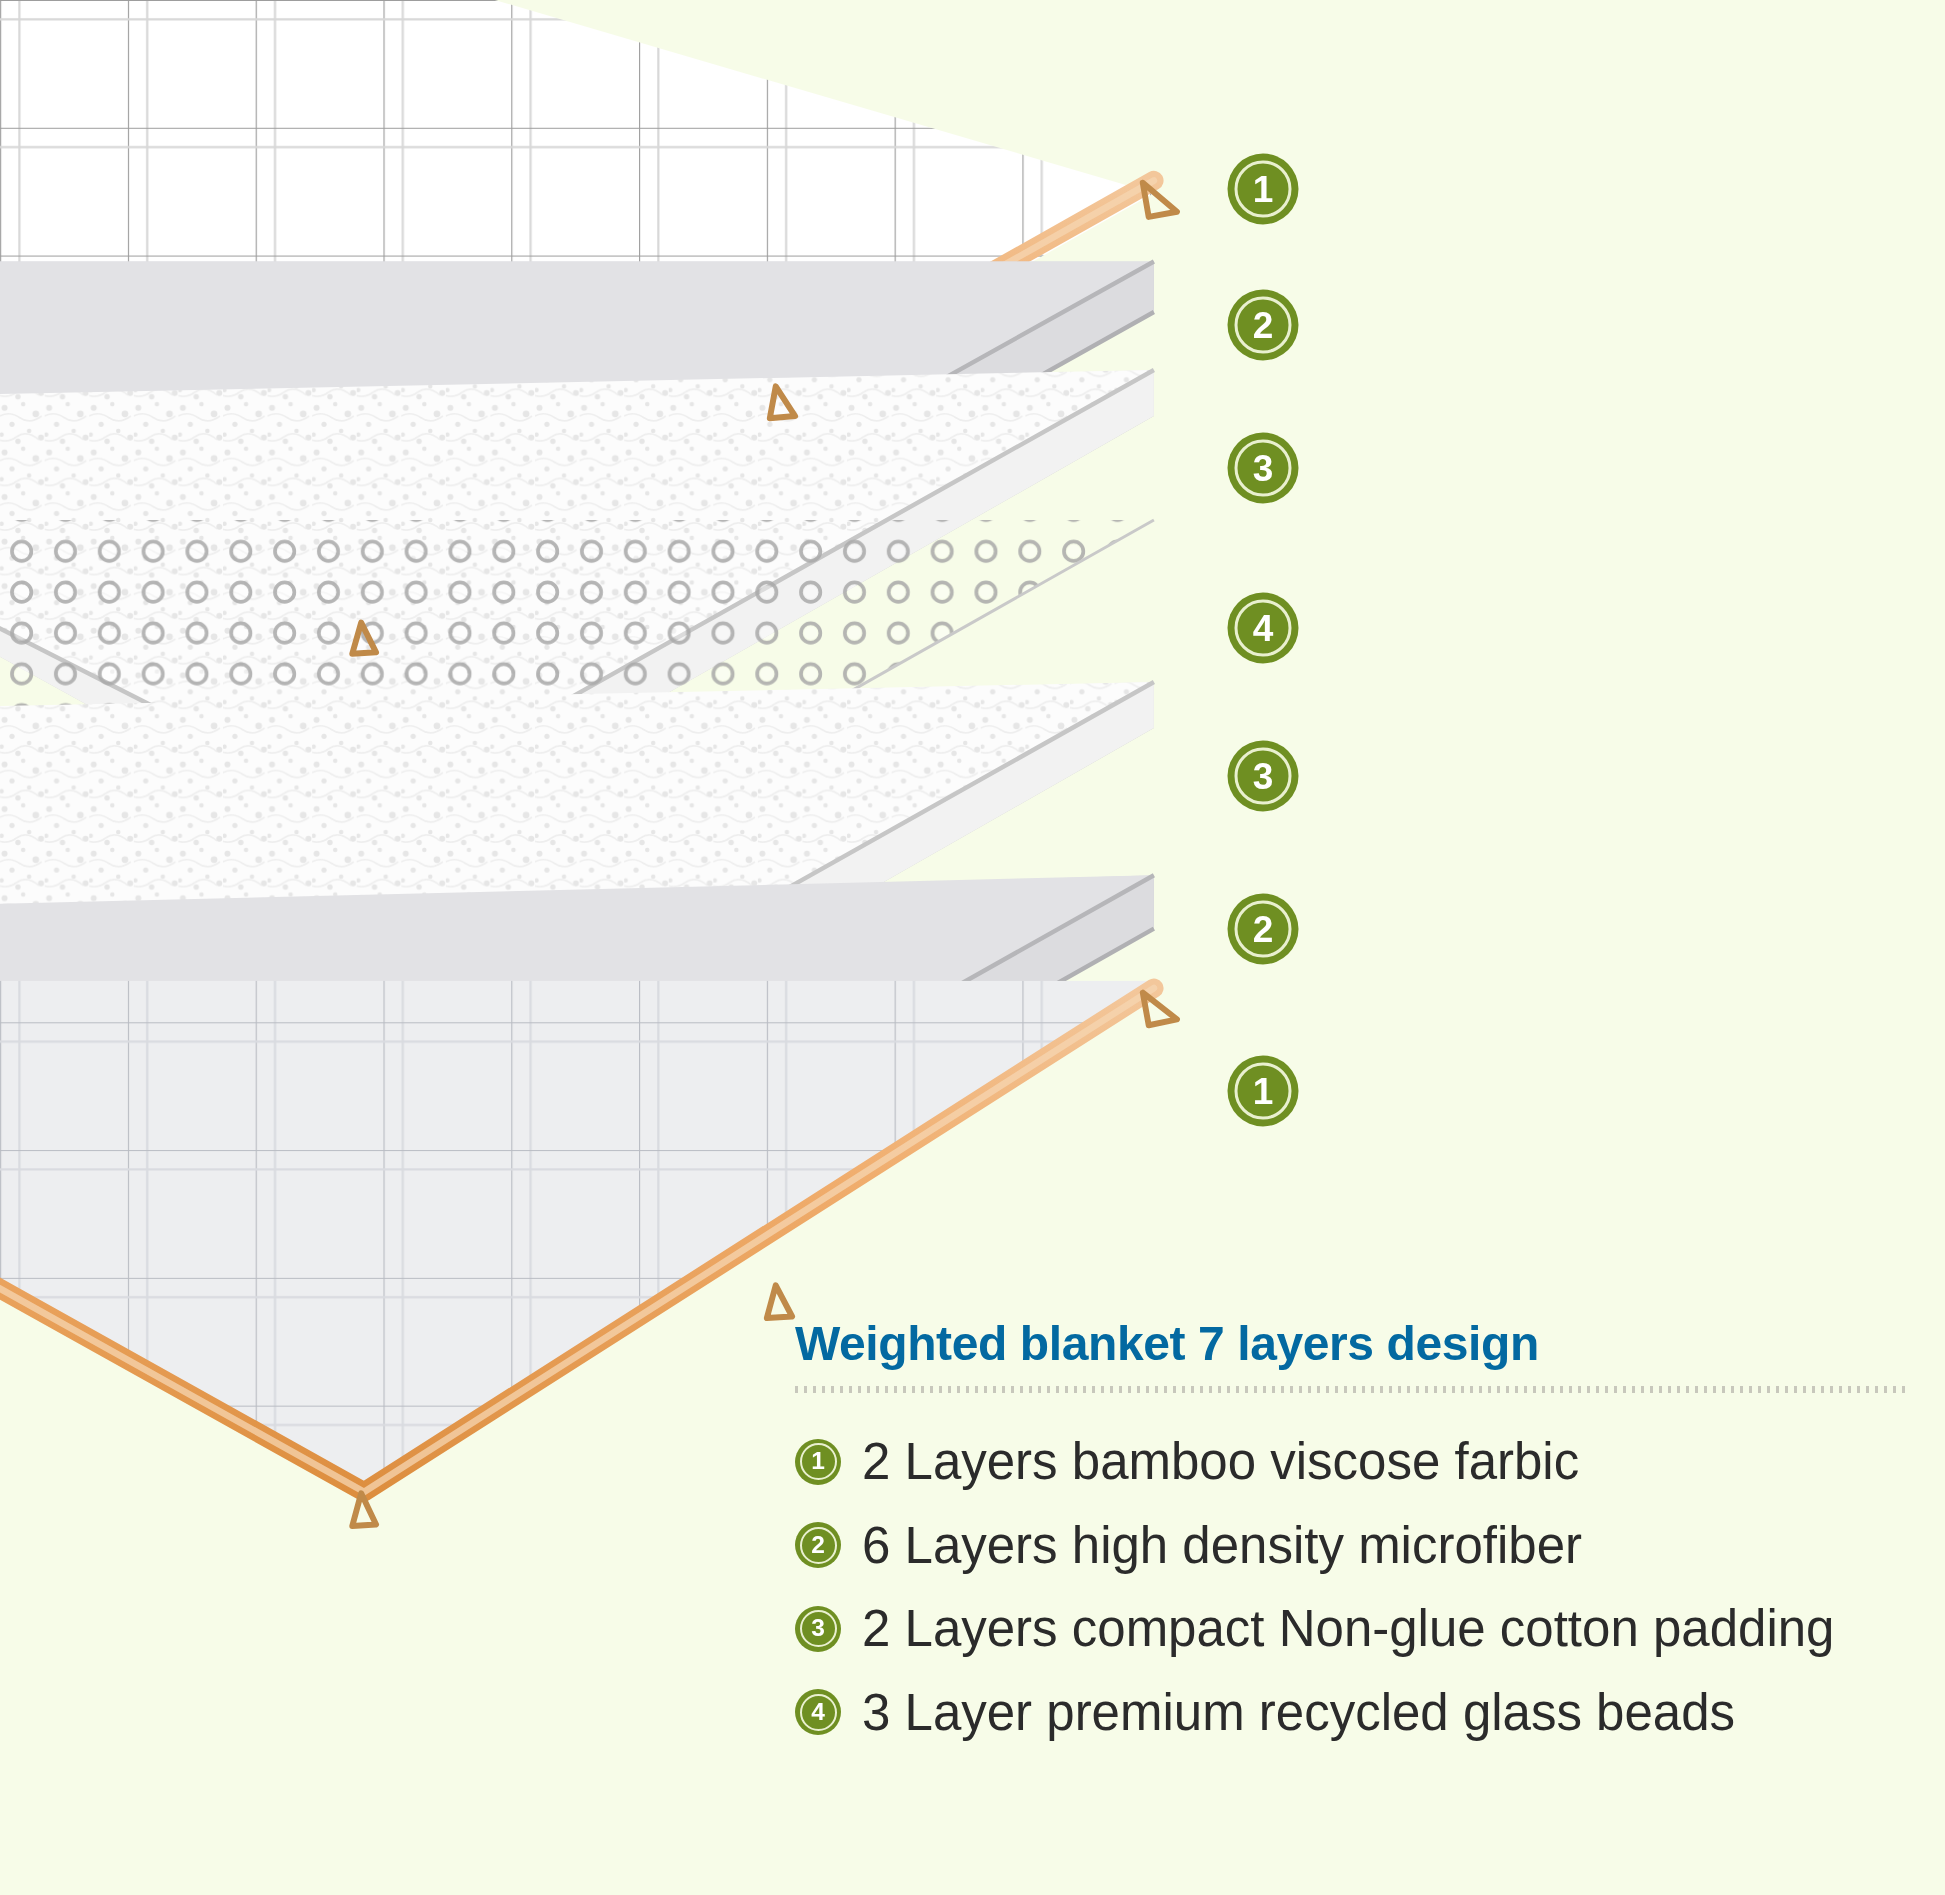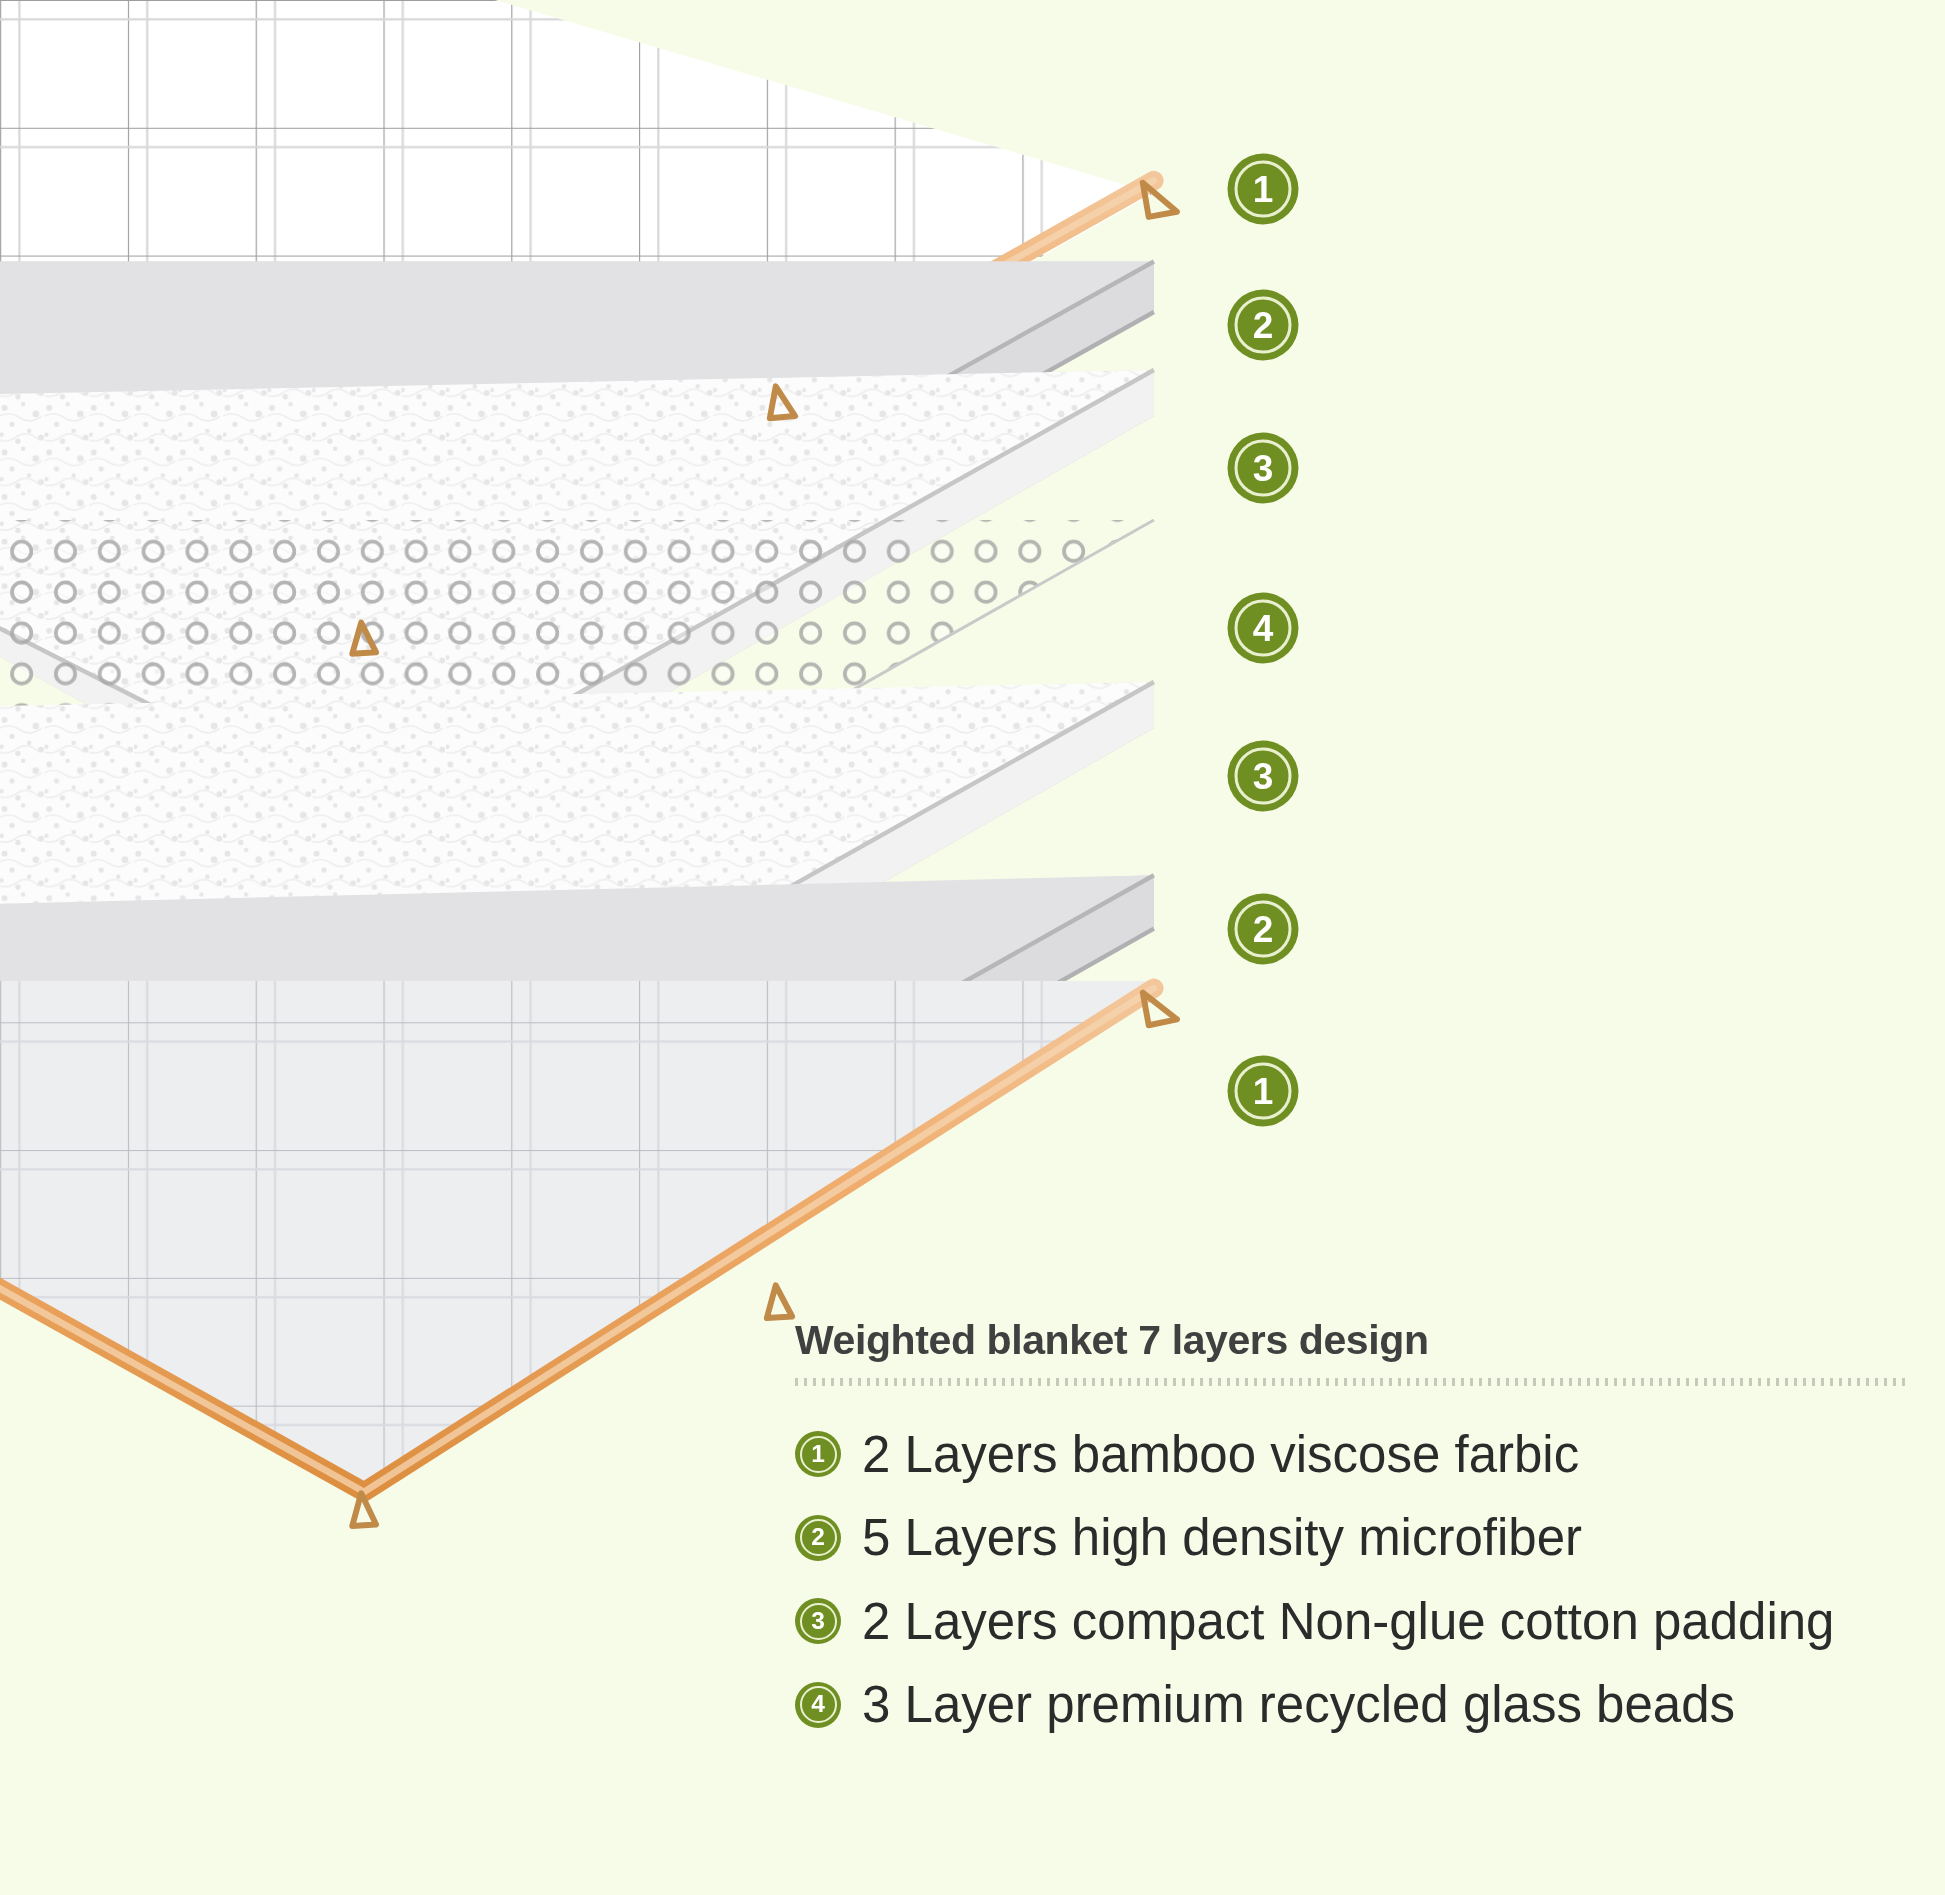--- a/index.html
+++ b/index.html
@@ -45,23 +45,23 @@
   }
 
   
   #legend{
     position:absolute;
     left:795px;
     top:1319px;
     width:1114px;
   }
   #legend-title{
-    color:#404040;
+    color:#0369a1;
     font-weight:bold;
-    font-size:41px;
+    font-size:48px;
     line-height:1.05;
     letter-spacing:-0.4px;
     white-space:nowrap;
     font-family:"Liberation Sans", sans-serif;
   }
   #legend-divider{
     margin-top:16.3px;
     height:7.4px;
     width:1111px;
     background-image:repeating-linear-gradient(to right,
@@ -289,21 +289,21 @@
         <div class="legend-badge">
           <span>1</span>
         </div>
         <div class="legend-text">2 Layers bamboo viscose farbic</div>
       </div>
 
       <div class="legend-row">
         <div class="legend-badge">
           <span>2</span>
         </div>
-        <div class="legend-text">5 Layers high density microfiber</div>
+        <div class="legend-text">6 Layers high density microfiber</div>
       </div>
 
       <div class="legend-row">
         <div class="legend-badge">
           <span>3</span>
         </div>
         <div class="legend-text">2 Layers compact Non-glue cotton padding</div>
       </div>
 
       <div class="legend-row">

